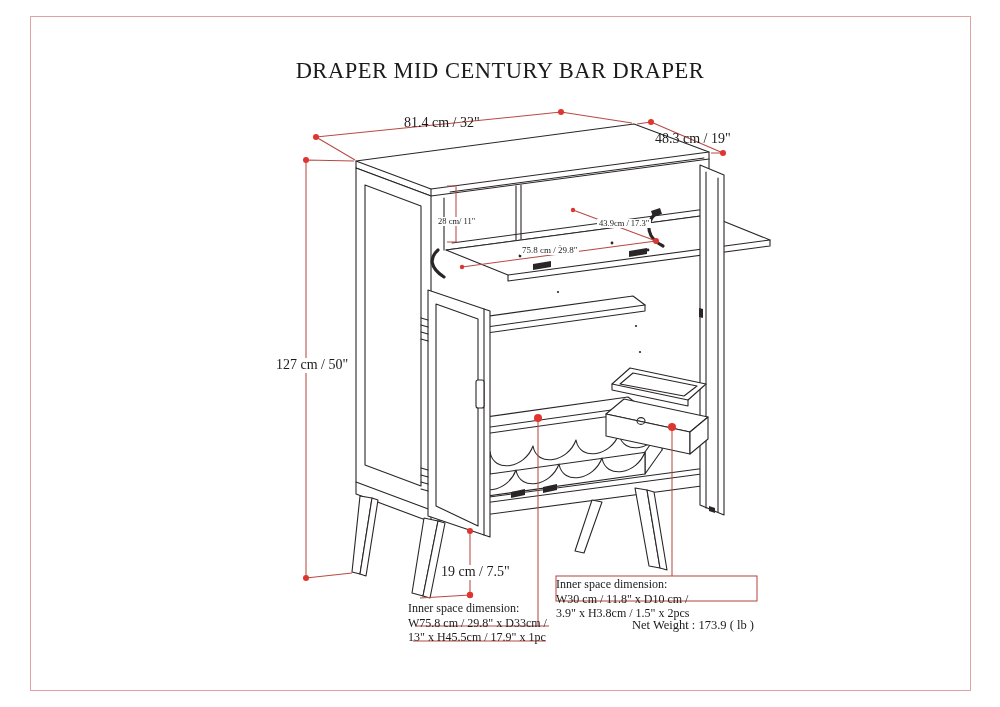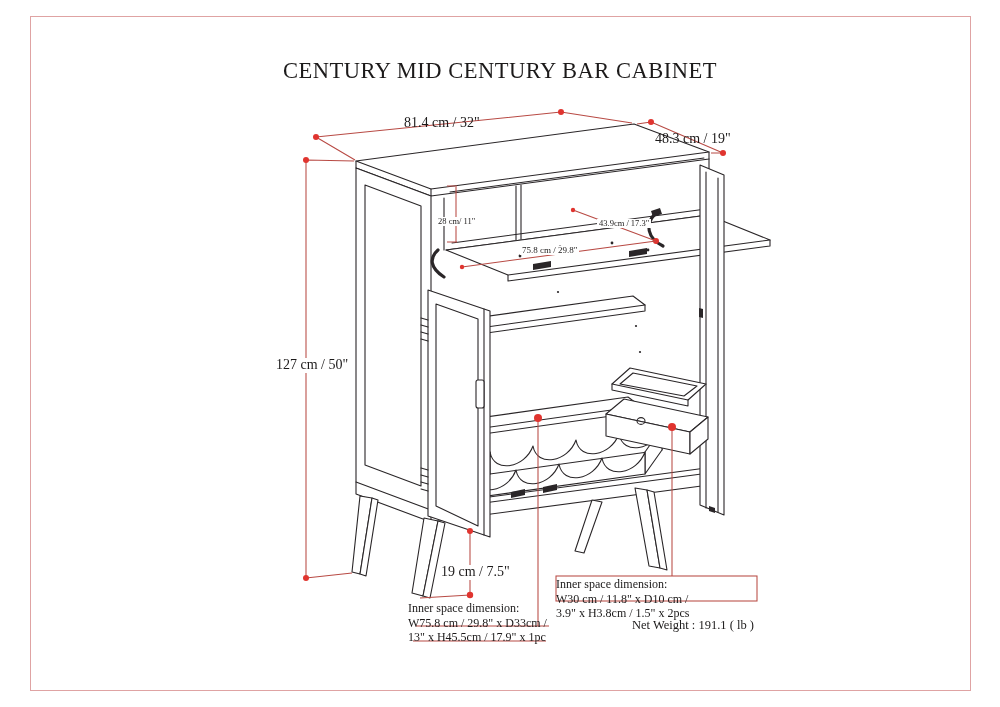--- a/index.html
+++ b/index.html
@@ -170,21 +170,21 @@
 
       <path class="red" d="M538,418 L538,626 M416,626 L549,626 M413,641 L546,641"></path>
       <circle class="dot" cx="538" cy="418" r="4"></circle>
 
       <path class="red" d="M672,427 L672,576"></path>
       <rect class="red" x="556" y="576" width="201" height="25"></rect>
       <circle class="dot" cx="672" cy="427" r="4"></circle>
     </g>
   </svg>
 
-  <div class="lbl title">CENTURY MID CENTURY BAR CABINET</div>
+  <div class="lbl title">DRAPER MID CENTURY BAR DRAPER</div>
 
   <div class="lbl dim-lg" style="left:404px;top:116px;">81.4 cm / 32"</div>
   <div class="lbl dim-lg" style="left:655px;top:132px;">48.3 cm / 19"</div>
   <div class="lbl dim-lg bgw" style="left:274px;top:358px;">127 cm / 50"</div>
   <div class="lbl dim-sm bgw" style="left:436px;top:217px;">28 cm/ 11"</div>
   <div class="lbl dim-sm bgw" style="left:597px;top:219px;">43.9cm / 17.3"</div>
   <div class="lbl dim-sm bgw" style="left:520px;top:246px;font-size:9px;">75.8 cm / 29.8"</div>
   <div class="lbl dim-lg bgw" style="left:439px;top:565px;">19 cm / 7.5"</div>
 
   <div class="block" style="left:408px;top:601px;width:146px;">
@@ -192,14 +192,14 @@
     <div>W75.8 cm / 29.8" x D33cm /</div>
     <div>13" x H45.5cm / 17.9" x 1pc</div>
   </div>
 
   <div class="block" style="left:556px;top:577px;width:201px;">
     <div>Inner space dimension:</div>
     <div>W30 cm / 11.8" x D10 cm /</div>
     <div>3.9" x H3.8cm / 1.5" x 2pcs</div>
   </div>
 
-  <div class="lbl netw" style="left:632px;top:619px;">Net Weight : 191.1 ( lb )</div>
+  <div class="lbl netw" style="left:632px;top:619px;">Net Weight : 173.9 ( lb )</div>
 </div>
 
 </body></html>

